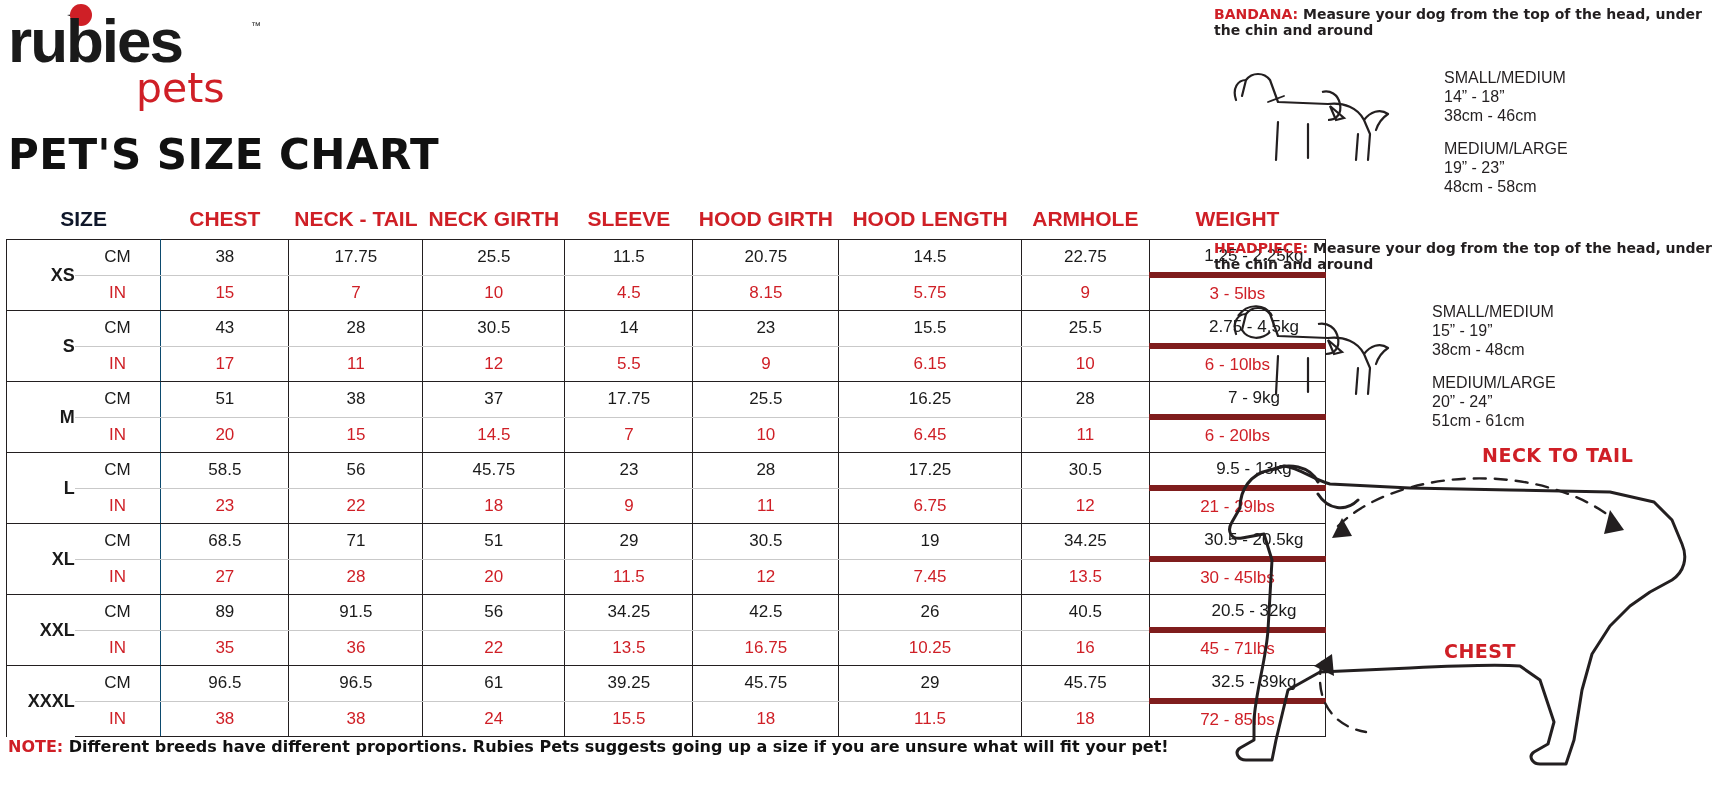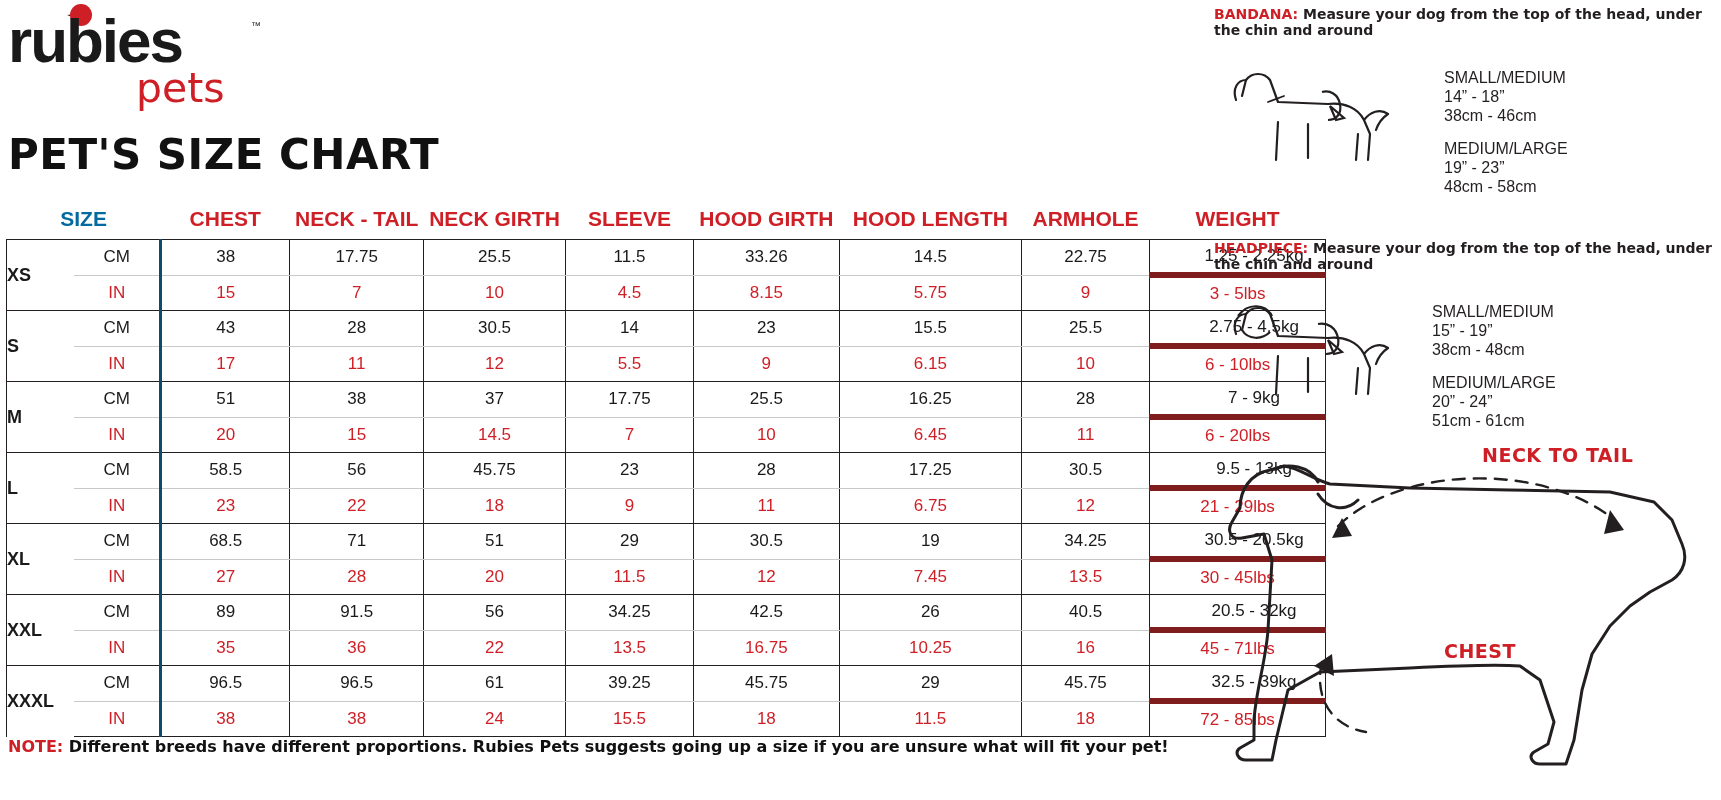--- a/index.html
+++ b/index.html
@@ -104,48 +104,48 @@
   }
   table.size-chart th {
     font-size: 21px;
     font-weight: bold;
     padding: 0 0 8px 0;
     border: none;
     text-align: center;
     white-space: nowrap;
   }
   th.col-size {
-    color: #0369a1;
+    color: #0f172a;
     text-align: left;
     padding-left: 14px;
     width: 142px;
   }
   th.col-red {
     color: #cf1f26;
   }
   td {
     border: 1px solid #231f20;
     text-align: center;
     height: 32px;
     padding: 0;
     vertical-align: middle;
     font-size: 17px;
   }
   td.size-cell {
     font-weight: bold;
     font-size: 18px;
     width: 62px;
-    text-align: left;
+    text-align: right;
     border-right: none;
   }
   td.unit-cell {
     width: 78px;
     font-size: 17px;
     border-left: none;
-    border-right: 3px solid #0c4a6e;
+    border-right: 1px solid #0c4a6e;
     text-align: center;
   }
   tr.in-row td {
     color: #cf1f26;
   }
   tr.cm-row td.data,
   tr.cm-row td.unit-cell,
   tr.cm-row td.size-cell {
     border-bottom: 1px solid #c9c9c9;
   }
@@ -243,21 +243,21 @@
       </thead>
       <tbody>
 
         <tr class="cm-row">
           <td class="size-cell" rowspan="2">XS</td>
           <td class="unit-cell">CM</td>
           <td class="data">38</td>
           <td class="data">17.75</td>
           <td class="data">25.5</td>
           <td class="data">11.5</td>
-          <td class="data">33.26</td>
+          <td class="data">20.75</td>
           <td class="data wide">14.5</td>
           <td class="data">22.75</td>
           <td class="weight">1.25 - 2.25kg</td>
         </tr>
         <tr class="in-row">
           <td class="unit-cell">IN</td>
           <td class="data">15</td>
           <td class="data">7</td>
           <td class="data">10</td>
           <td class="data">4.5</td>

